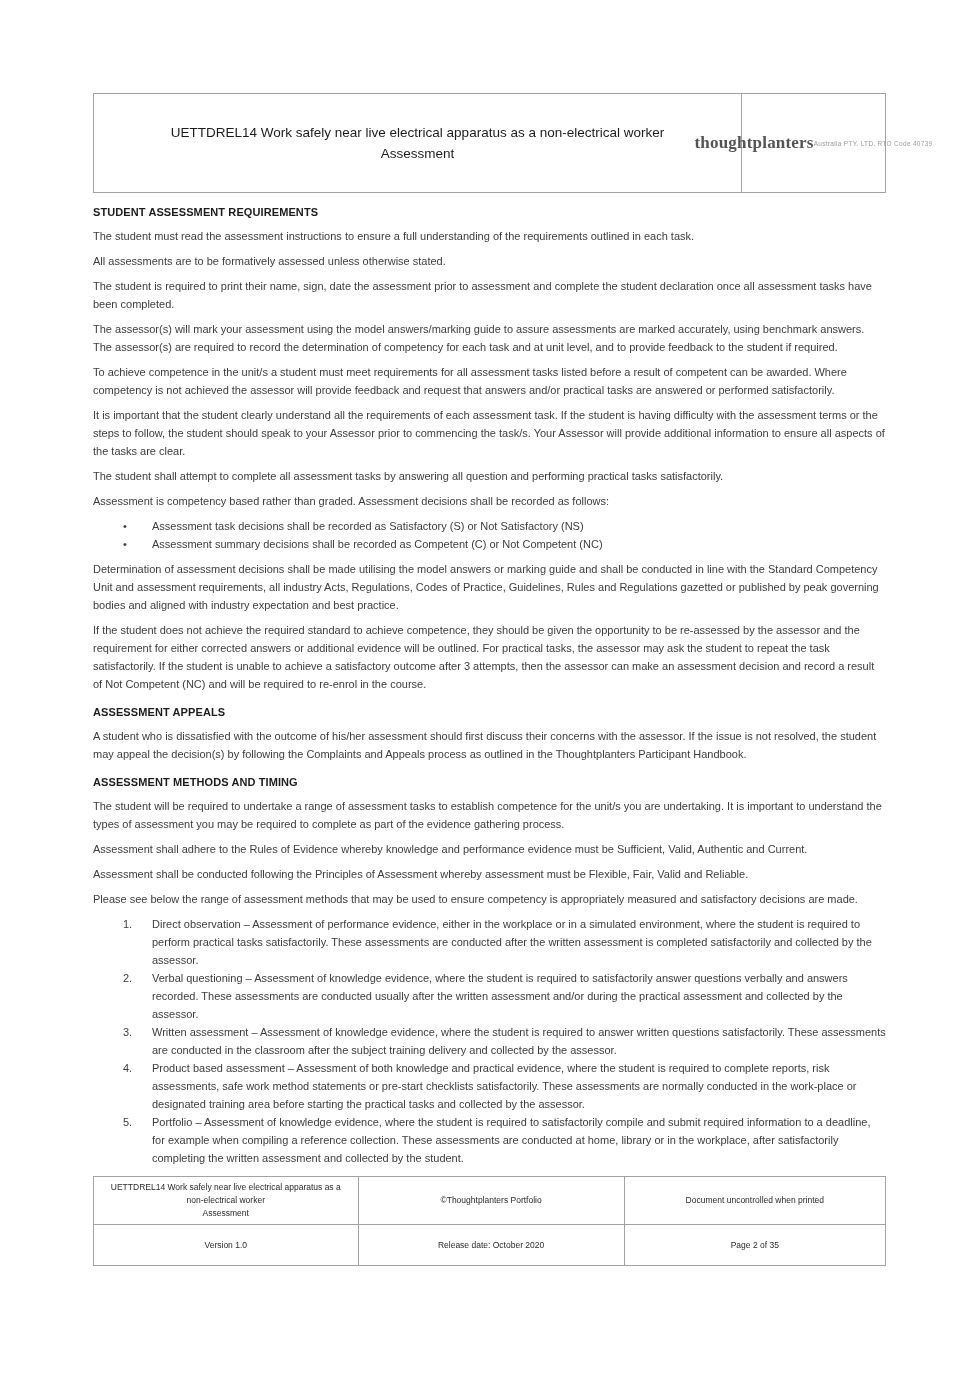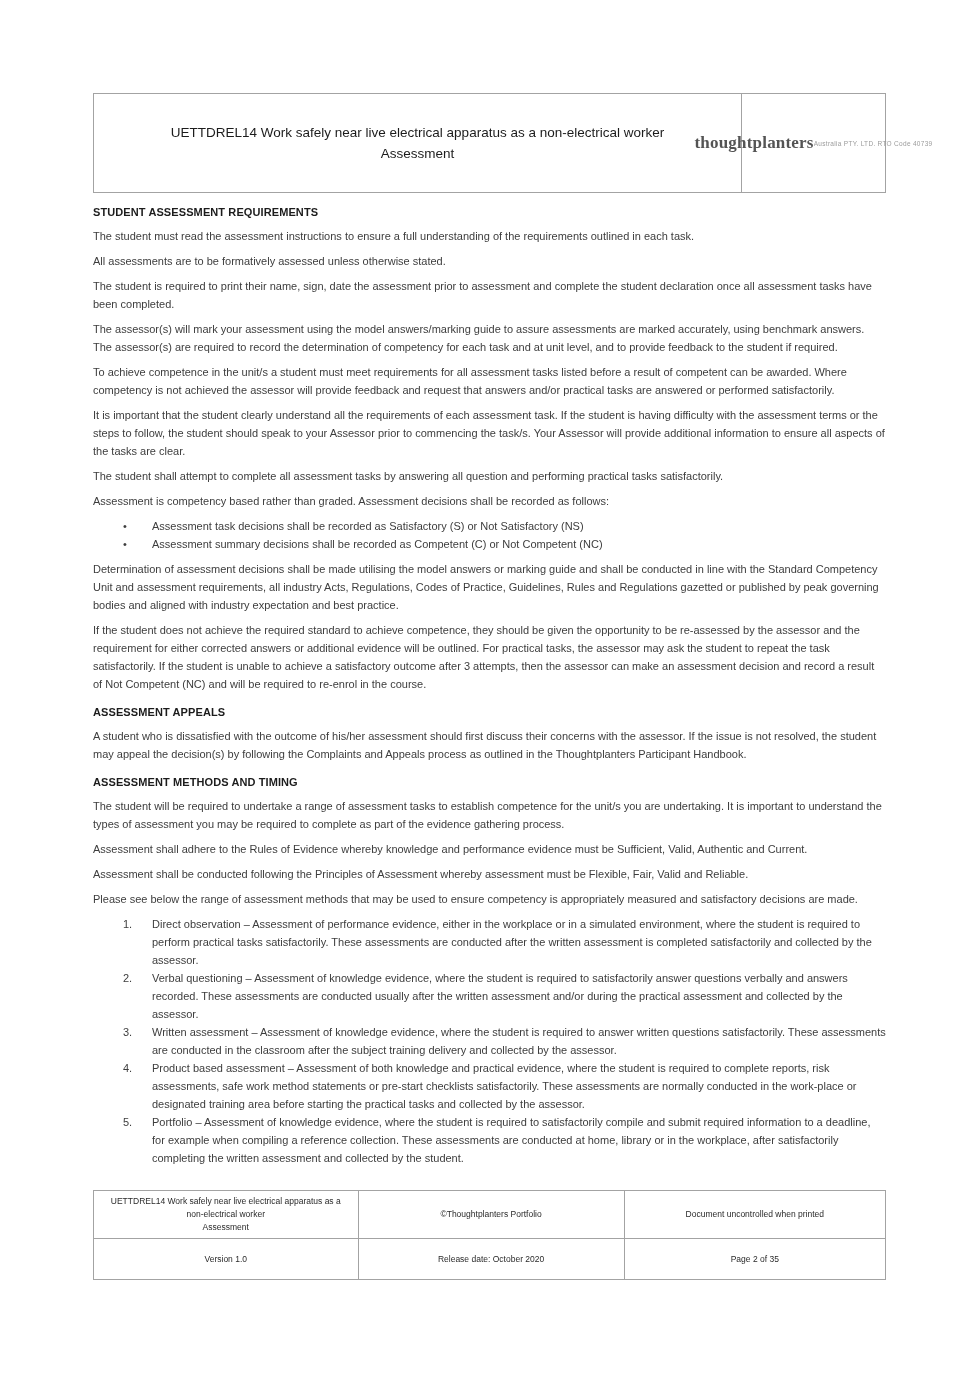--- a/index.html
+++ b/index.html
@@ -75,21 +75,21 @@
   .marker {
     flex: 0 0 29px;
     margin-left: 30px;
   }
   .li-text { flex: 1; }
 
   
   .footer-table {
     width: 100%;
     border-collapse: collapse;
-    margin-top: 23px;
+    margin-top: 9px;
     table-layout: fixed;
   }
   .footer-table td {
     border: 1.5px solid #a3a3a3;
     text-align: center;
     vertical-align: middle;
     font-size: 8.5px; line-height: 13px;
     color: #2a2a2a;
     padding: 3px 8px;
     white-space: pre-line;

